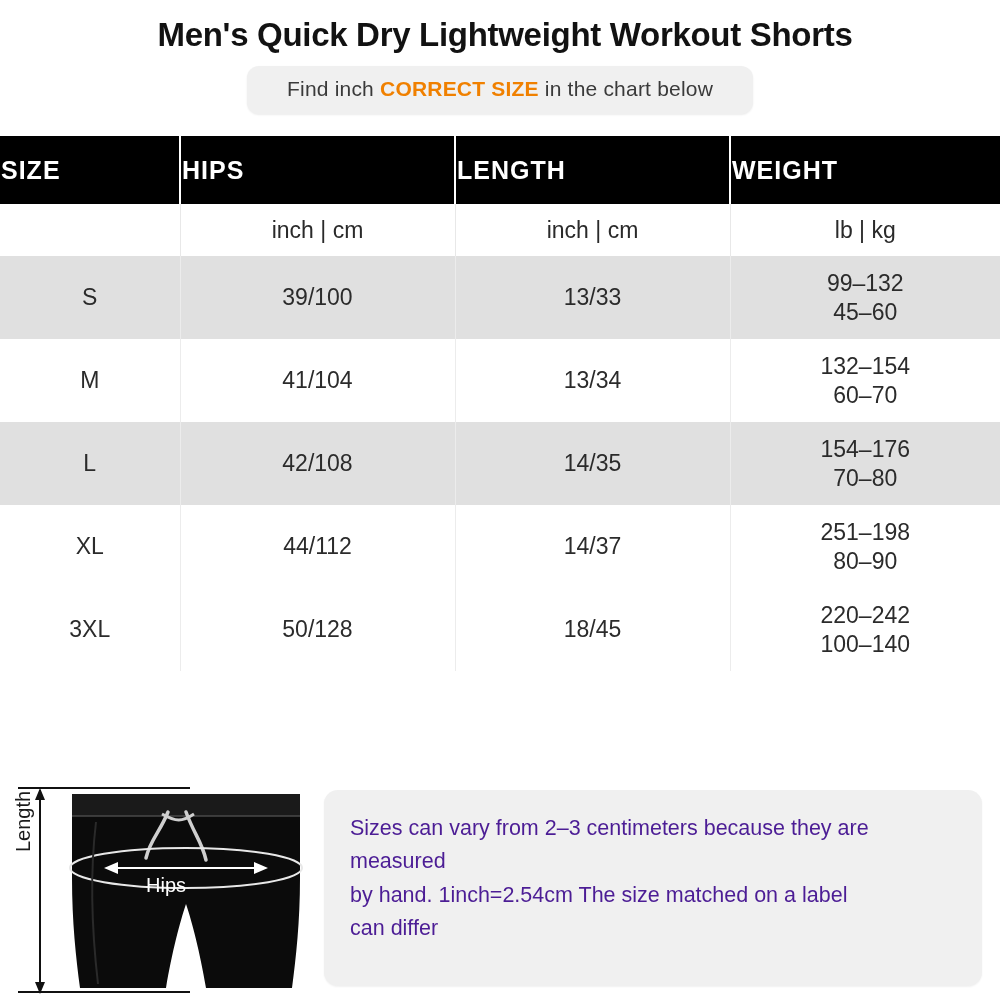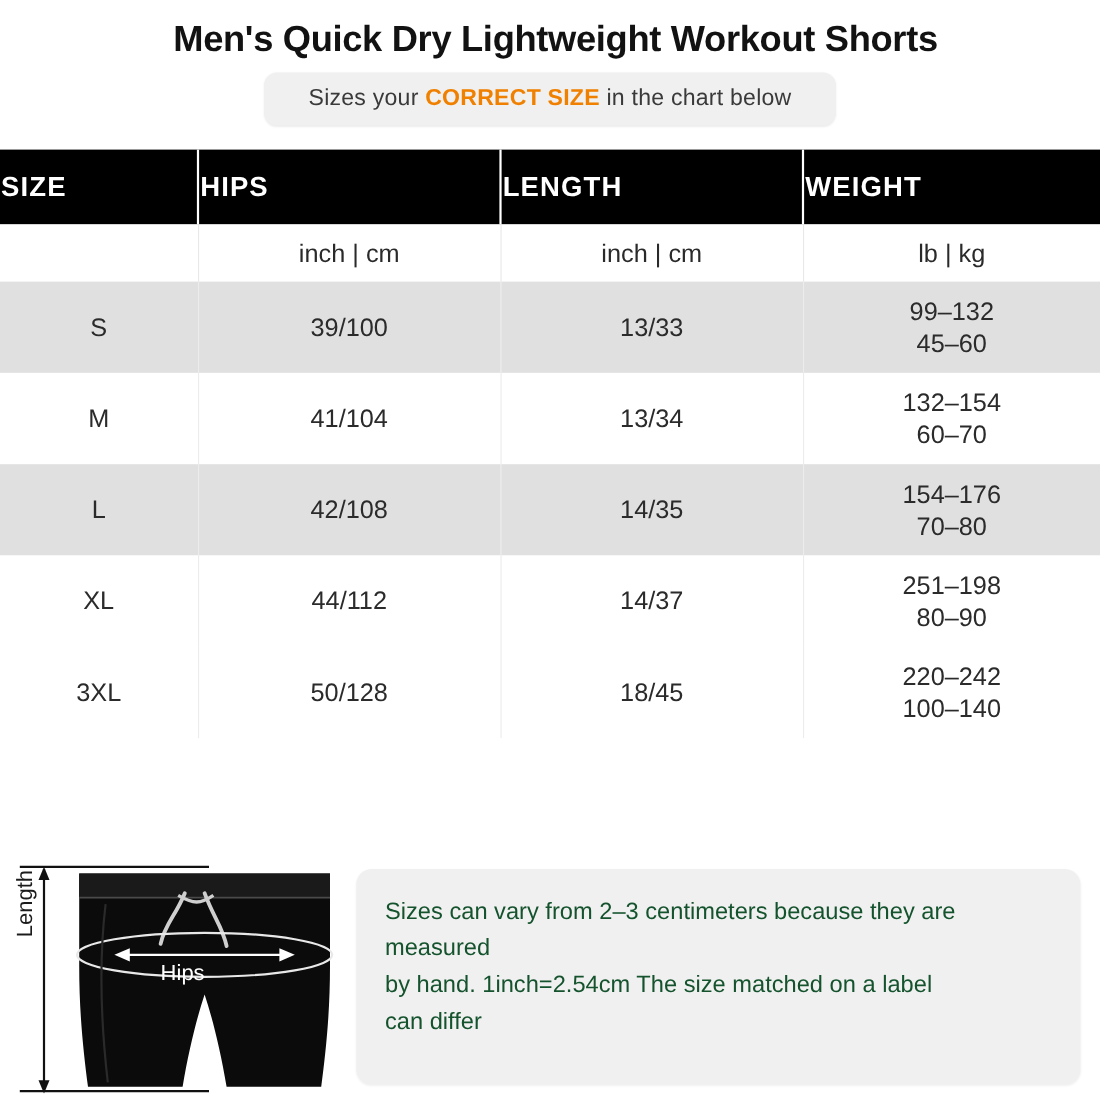--- a/index.html
+++ b/index.html
@@ -105,21 +105,21 @@
     position: relative;
   }
   .note {
     flex: 1;
     margin: 8px 18px 14px 14px;
     background: #f0f0f0;
     border-radius: 14px;
     padding: 22px 26px;
     font-size: 21.5px;
     line-height: 1.55;
-    color: #14532d;
+    color: #4c1d95;
     box-shadow: 0 1px 2px rgba(0,0,0,0.06);
   }
   .shorts-svg { position: absolute; left: 0; top: 0; }
   .vlabel {
     position: absolute;
     left: 12px; top: 70px;
     font-size: 20px;
     color: #1b1b1b;
     transform: rotate(-90deg);
     transform-origin: left top;
@@ -134,21 +134,21 @@
 </style>
 </head>
 <body>
 
 <div class="page">
 
   <div class="title">Men's Quick Dry Lightweight Workout Shorts</div>
 
   <div class="subtitle-wrap">
     <div class="subtitle">
-      <span>Sizes your </span><span class="hl">CORRECT SIZE</span><span> in the chart below</span>
+      <span>Find inch </span><span class="hl">CORRECT SIZE</span><span> in the chart below</span>
     </div>
   </div>
 
   <table class="size-table">
     <colgroup>
         <col class="c1">
         <col class="c2">
         <col class="c3">
         <col class="c4">
       </colgroup>

